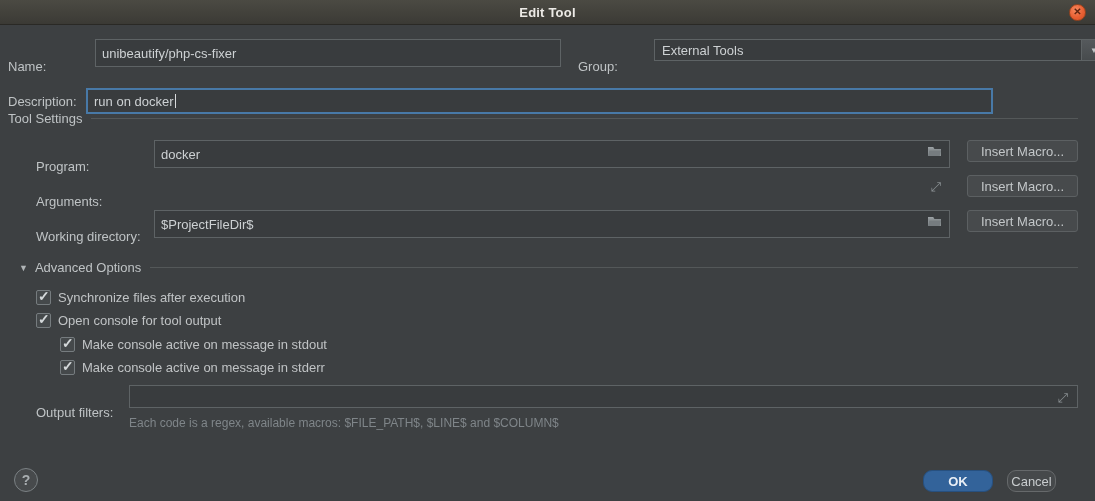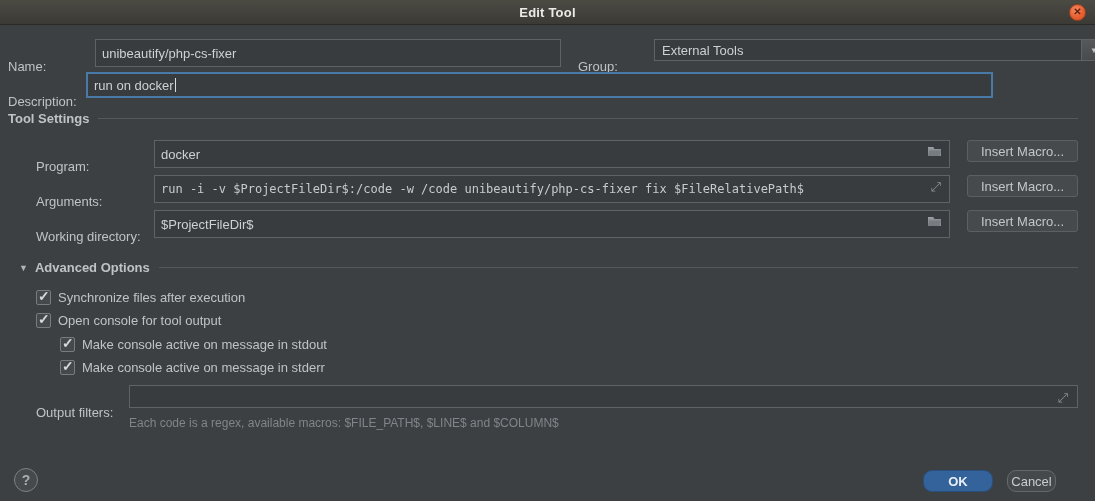--- a/index.html
+++ b/index.html
@@ -60,21 +60,21 @@
   }
   .expand-glyph{color:#8a9093;font-size:13px;line-height:1;}
 
   .macro-btn{
     position:absolute;width:111px;height:22px;box-sizing:border-box;
     background:#474a4c;border:1px solid #5c6062;border-radius:3px;
     color:#c3c7c9;font-size:13px;display:flex;align-items:center;justify-content:center;
     font-family:"Liberation Sans", sans-serif;
   }
 
-  .sect{position:absolute;display:flex;align-items:center;font-weight:bold;}
+  .sect{position:absolute;display:flex;align-items:center;}
   .sect .sect-label{color:#bfc3c5;font-size:13px;white-space:nowrap;}
   .sect .sect-line{flex:1;height:1px;background:#545859;margin-left:9px;}
   .sect .tri{color:#b0b4b6;font-size:9px;margin-right:7px;}
 
   
   .focus-field{
     position:absolute;box-sizing:border-box;
     background:#393c3e;border:2px solid #4879a7;
     color:#cdd1d3;font-size:13px;display:flex;align-items:center;padding:0 6px;
   }
@@ -136,21 +136,21 @@
 
   <span class="lbl" style="left:578px;top:43px;">Group:</span>
   <div class="combo" style="left:654px;top:39px;width:453px;">
     <span class="combo-text">External Tools</span>
     <div class="combo-btn">
       <span class="arrow">▼</span>
     </div>
   </div>
 
   <span class="lbl" style="left:8px;top:78px;">Description:</span>
-  <div class="focus-field" style="left:86px;top:72px;width:907px;height:26px;">
+  <div class="focus-field" style="left:86px;top:88px;width:907px;height:26px;">
     <span>run on docker</span>
       <span class="caret"></span>
   </div>
 
   <div class="sect" style="left:8px;top:111px;right:17px;">
     <span class="sect-label">Tool Settings</span>
     <div class="sect-line"></div>
   </div>
 
   <span class="lbl" style="left:36px;top:143px;">Program:</span>
@@ -160,21 +160,20 @@
       <path d="M1 2 L6 2 L7.5 4 L14 4 L14 11 L1 11 Z" fill="#8a9093"></path>
       <path d="M1 2 L6 2 L7 3.4 L1 3.4 Z" fill="#9aa0a3"></path>
       <path d="M2.4 5.6 L14 5.6 L12.6 11 L1 11 Z" fill="#767c7f"></path>
     </svg>
   </span>
   <div class="macro-btn" style="left:967px;top:140px;">
     <span>Insert Macro...</span>
   </div>
 
   <span class="lbl" style="left:36px;top:178px;">Arguments:</span>
-  <input class="fld mono" style="left: 154px; top: 175px; width: 796px; padding-right: 24px;" value="run -i -v $ProjectFileDir$:/code -w /code unibeautify/php-cs-fixer fix $FileRelativePath$">
   <span class="field-icon" style="left:927px;top:178px;">
     <span class="expand-glyph">⤢</span>
   </span>
   <div class="macro-btn" style="left:967px;top:175px;">
     <span>Insert Macro...</span>
   </div>
 
   <span class="lbl" style="left:36px;top:213px;">Working directory:</span>
   <input class="fld" style="left: 154px; top: 210px; width: 796px;" value="$ProjectFileDir$">
   <span class="field-icon" style="left:925px;top:213px;">

